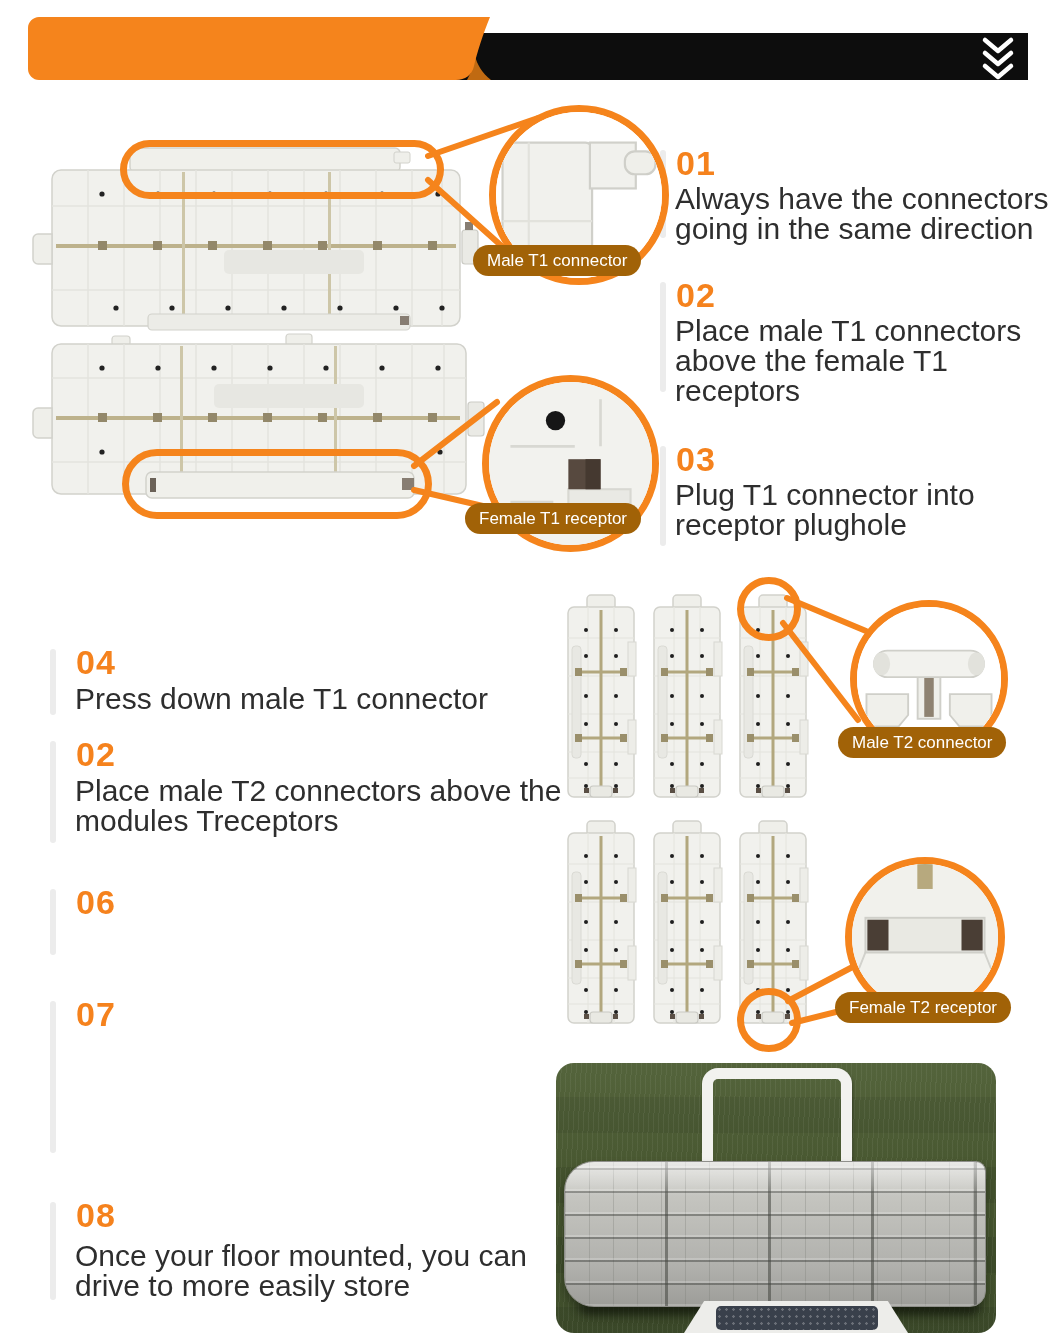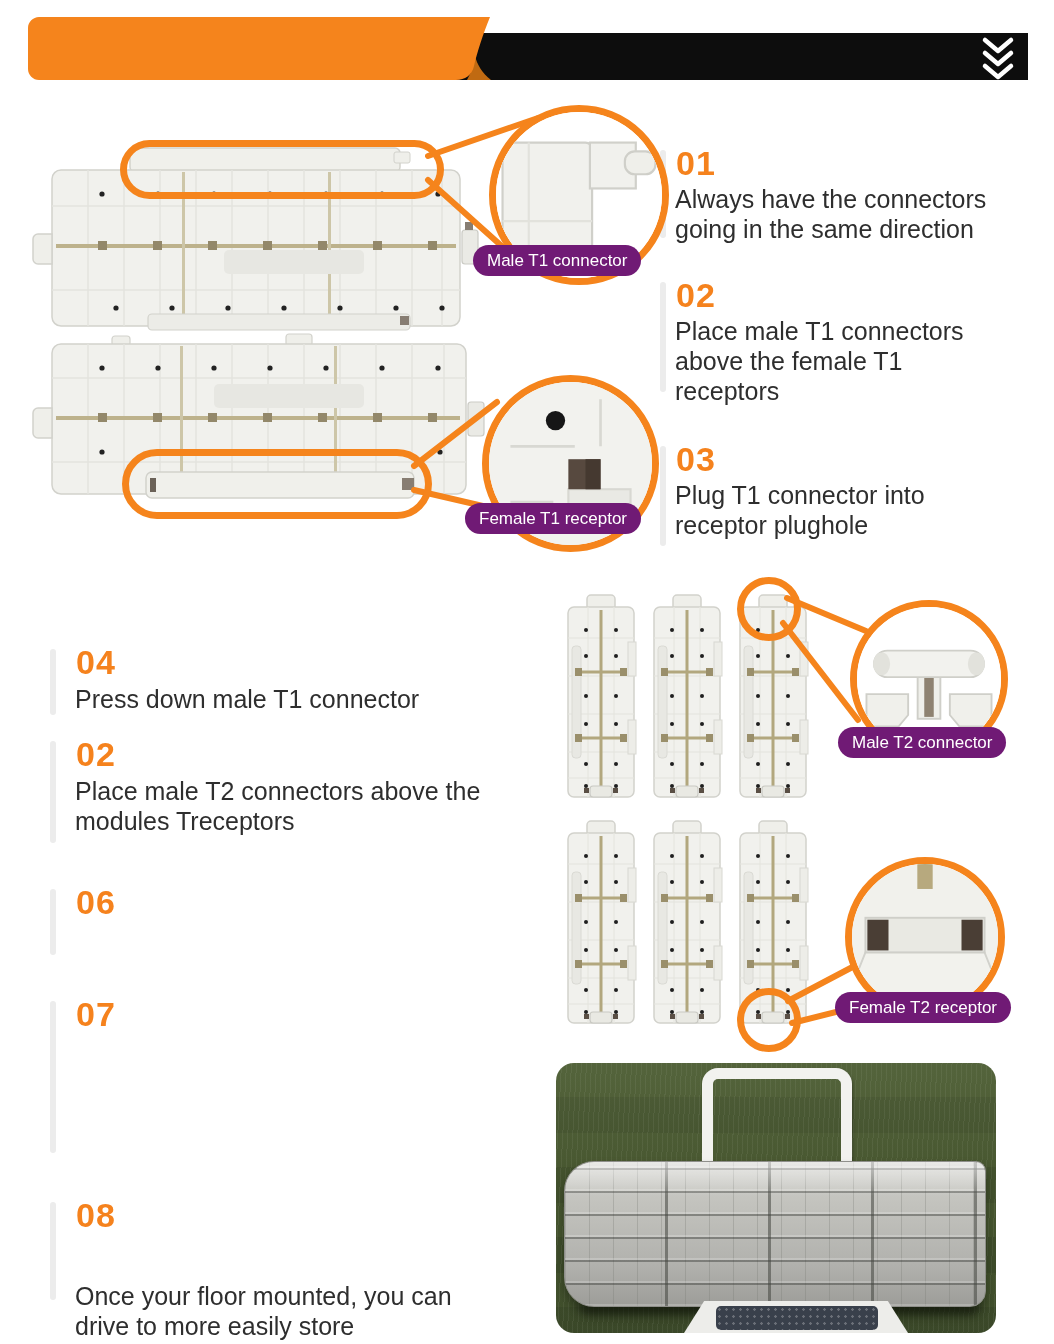--- a/index.html
+++ b/index.html
@@ -5,27 +5,27 @@
   html,body{margin:0;padding:0;background:#ffffff;}
   #canvas{position:relative;width:1054px;height:1344px;background:#ffffff;overflow:hidden;
           font-family:"Liberation Sans","DejaVu Sans",sans-serif;}
   .abs{position:absolute;}
   
   .hdr-bar{position:absolute;left:442px;top:33px;width:586px;height:47px;background:#0d0d0d;}
   .hdr-title{position:absolute;left:48px;top:28px;font-size:35px;font-weight:800;color:#ffffff;letter-spacing:-0.5px;white-space:nowrap;}
   
   .vbar{position:absolute;width:6px;background:#ececec;border-radius:3px;}
   .step-num{position:absolute;font-size:34px;line-height:38px;font-weight:800;color:#f5821d;letter-spacing:1px;}
-  .step-text{position:absolute;font-size:25px;line-height:30px;color:#2e2e2e;white-space:pre-line;}
+  .step-text{position:absolute;font-size:30px;line-height:30px;color:#2e2e2e;white-space:pre-line;}
   
   .stadium{position:absolute;border:7px solid #f5841c;border-radius:999px;z-index:3;}
   .ring{position:absolute;border:7px solid #f5841c;border-radius:50%;z-index:3;}
   .mag{position:absolute;border:7px solid #f5841c;border-radius:50%;background:#ffffff;overflow:hidden;z-index:4;}
   .mag svg{display:block;width:100%;height:100%;}
-  .pill{position:absolute;background:#701a75;color:#ffffff;font-size:17px;line-height:31px;height:31px;
+  .pill{position:absolute;background:#a16207;color:#ffffff;font-size:17px;line-height:31px;height:31px;
         padding:0 14px;border-radius:17px;white-space:nowrap;z-index:5;}
   .leader{position:absolute;left:0;top:0;z-index:2;pointer-events:none;}
   .panel-img{position:absolute;z-index:1;}
   
   .photo{position:absolute;left:556px;top:1063px;width:440px;height:270px;border-radius:18px;overflow:hidden;
          background-color:#44522e;
          background-image:
            repeating-linear-gradient(93deg, rgba(255,255,255,0.06) 0 1px, rgba(0,0,0,0) 1px 5px),
            repeating-linear-gradient(180deg, #50603634 0 34px, #36422634 34px 70px),
            linear-gradient(180deg,#55653d 0%,#46552f 40%,#3b4929 100%);}
@@ -246,21 +246,21 @@
 modules Treceptors</div>
 
   <div class="vbar" style="left:50px;top:889px;height:66px"></div>
   <div class="step-num" style="left:76px;top:883px">06</div>
 
   <div class="vbar" style="left:50px;top:1001px;height:152px"></div>
   <div class="step-num" style="left:76px;top:995px">07</div>
 
   <div class="vbar" style="left:50px;top:1202px;height:98px"></div>
   <div class="step-num" style="left:76px;top:1196px">08</div>
-  <div class="step-text" style="left:75px;top:1281px">Once your floor mounted, you can
+  <div class="step-text" style="left:75px;top:1241px">Once your floor mounted, you can
 drive to more easily store</div>
 
   <div>
     <svg class="panel-img" style="left:563px;top:592px" width="76" height="216">
         <use href="#vpanel"></use>
       </svg>
     <svg class="panel-img" style="left:649px;top:592px" width="76" height="216">
         <use href="#vpanel"></use>
       </svg>
     <svg class="panel-img" style="left:735px;top:592px" width="76" height="216">

